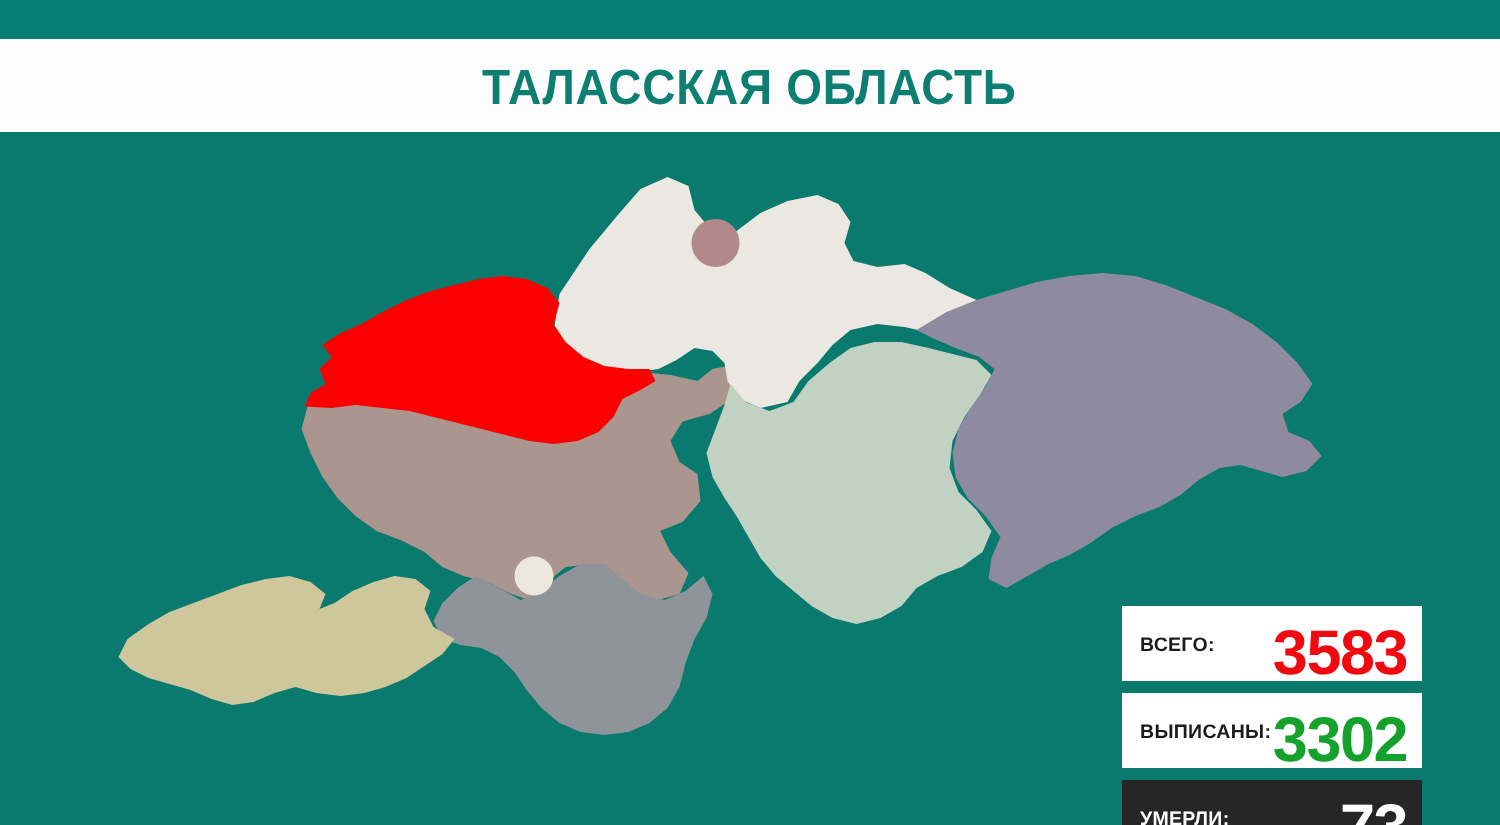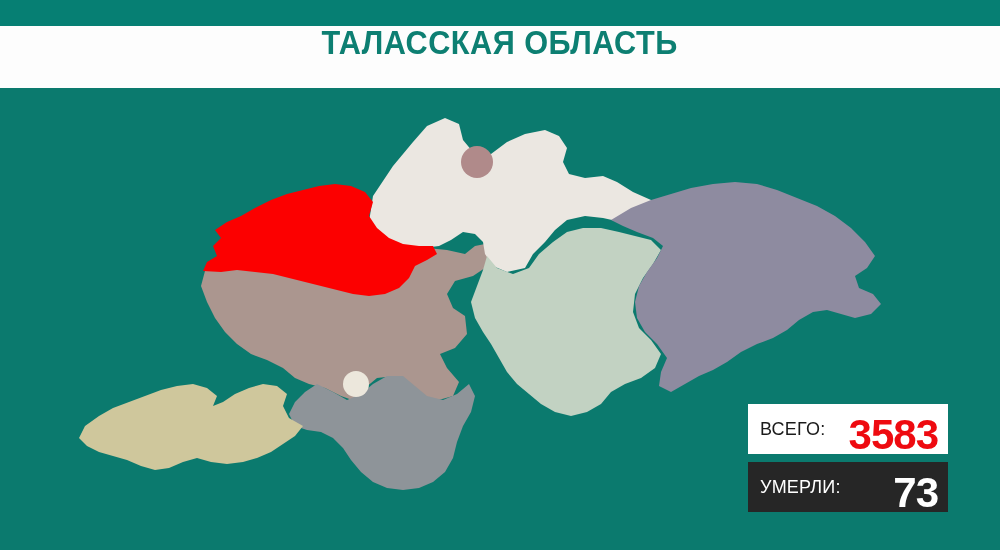--- a/index.html
+++ b/index.html
@@ -30,21 +30,21 @@
     background: #067f73;
   }
   .title-band {
     position: absolute;
     left: 0;
     top: 26px;
     width: 1000px;
     height: 62px;
     background: #fdfdfd;
     display: flex;
-    align-items: flex-start;
+    align-items: center;
     justify-content: center;
   }
   .title-text {
     color: #0d7f72;
     font-size: 33px;
     font-weight: bold;
     letter-spacing: 0.5px;
     line-height: 1;
     transform: scaleX(0.93);
     white-space: nowrap;
@@ -88,22 +88,22 @@
   }
   .stat-row.light {
     background: #ffffff;
   }
   .stat-row.dark {
     background: #262626;
   }
   .stat-label {
     position: absolute;
     left: 12px;
-    font-size: 18px;
-    font-weight: normal;
+    font-size: 13px;
+    font-weight: bold;
     letter-spacing: 0.2px;
     white-space: nowrap;
   }
   .stat-row.light .stat-label {
     color: #1b1b1b;
   }
   .stat-row.dark .stat-label {
     color: #ffffff;
   }
   .stat-value {
@@ -191,20 +191,24 @@
       <circle cx="301" cy="288" r="13" fill="#ece7dc"></circle>
     </svg>
 
     <div class="stats">
 
       <div class="stat-row light">
         <span class="stat-label">ВСЕГО:</span>
         <span class="stat-value v-total">3583</span>
       </div>
 
+      <div class="stat-row light">
+        <span class="stat-label">ВЫПИСАНЫ:</span>
+        <span class="stat-value v-disch">3302</span>
+      </div>
 
       <div class="stat-row dark">
         <span class="stat-label">УМЕРЛИ:</span>
         <span class="stat-value v-died">73</span>
       </div>
 
     </div>
   </div>
 </div>
 

